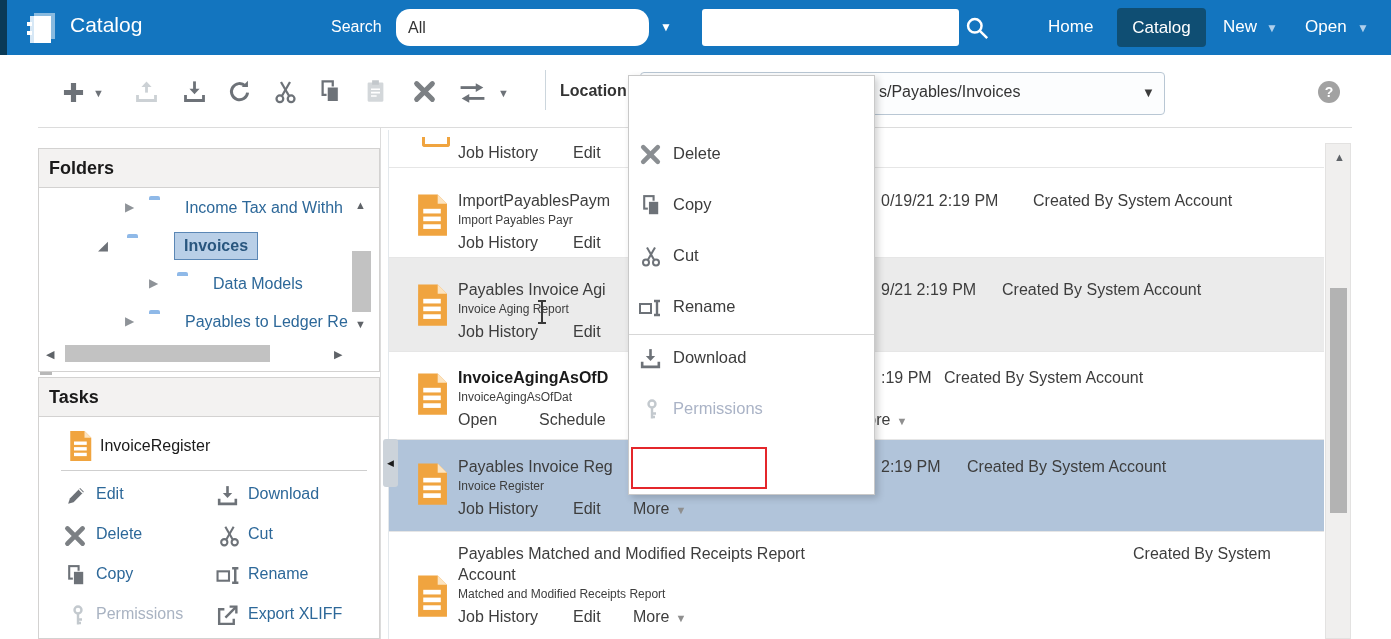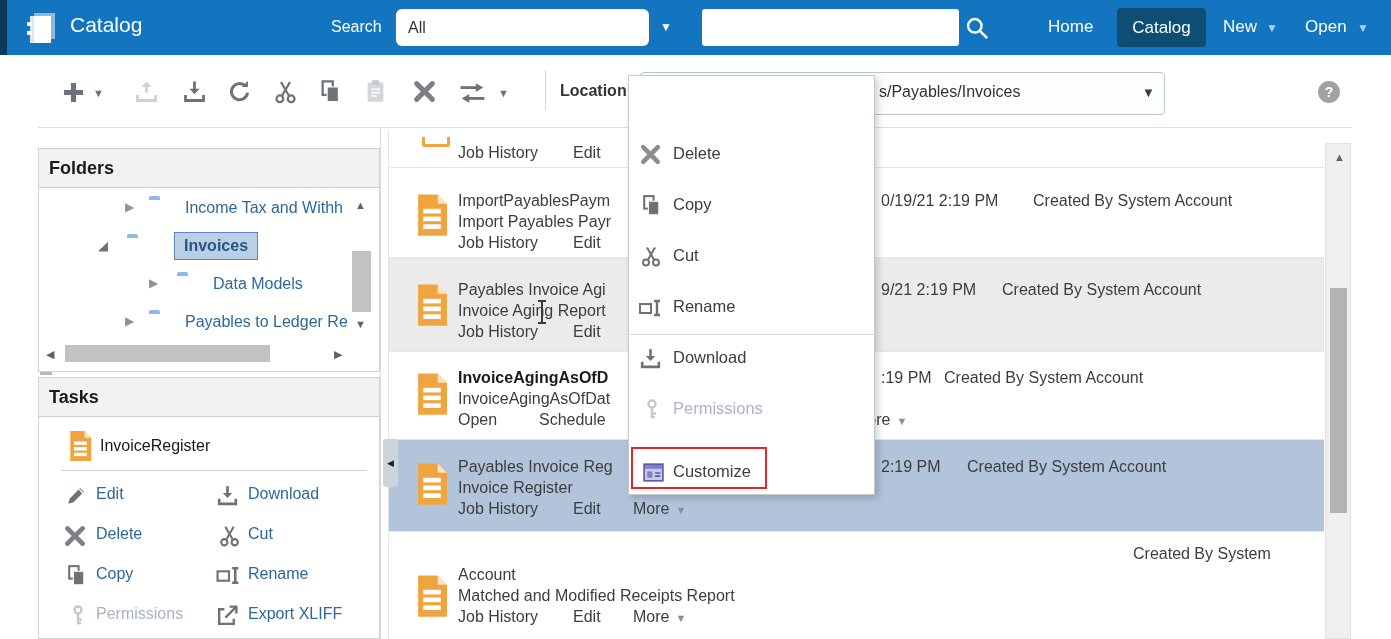--- a/index.html
+++ b/index.html
@@ -6,21 +6,21 @@
   html,body { width:1391px; height:639px; }
   body { font-family:"Liberation Sans", sans-serif; background:#fff; position:relative; overflow:hidden; color:#3d3d3d; }
   .abs { position:absolute; }
   .ic { display:block; }
 
   
   .header { left:0; top:0; width:1391px; height:55px; background:#1375bf; }
   .edge-strip { left:0; top:0; width:7px; height:55px; background:#0a3a57; }
   .app-title { left:70px; top:13px; font-size:21px; color:#fff; }
   .search-label { left:331px; top:18px; font-size:16px; color:#fff; }
-  .scope-box { left:396px; top:9px; width:253px; height:37px; background:#fff; border-radius:6px; font-size:16px; color:#333; line-height:37px; padding-left:12px; }
+  .scope-box { left:396px; top:9px; width:253px; height:37px; background:#fff; border-radius:14px; font-size:16px; color:#333; line-height:37px; padding-left:12px; }
   .hdr-input { left:702px; top:9px; width:257px; height:37px; background:#fff; border:none; border-radius:3px; font-size:16px; padding:0 10px; font-family:"Liberation Sans",sans-serif; }
   .nav-item { top:17px; font-size:17px; color:#fff; cursor:pointer; }
   .nav-tab { left:1117px; top:8px; width:89px; height:39px; background:#0f4e73; border-radius:4px; color:#fff; font-size:17px; text-align:center; line-height:39px; }
   .caret { display:inline-block; font-style:normal; }
 
   
   .toolbar-border { left:38px; top:127px; width:1314px; height:1px; background:#dcdcdc; }
   .tb-divider { left:545px; top:70px; width:1px; height:40px; background:#ccd6dd; }
   .loc-label { left:560px; top:82px; font-size:16px; font-weight:bold; color:#333; }
   .loc-box { left:640px; top:72px; width:525px; height:43px; background:#fcfdfe; border:1px solid #b9c7d4; border-radius:4px; }
@@ -41,21 +41,21 @@
   .sb-arrow { color:#5f6368; font-size:11px; line-height:1; }
   .sb-thumb { background:#c2c2c2; }
   .task-link { font-size:16px; color:#2d6899; cursor:pointer; }
   .task-link.disabled { color:#a9b3c2; }
 
   
   .list { left:388px; top:130px; width:936px; height:509px; border-left:1px solid #e3e8ec; background:#000000; }
   .row { position:relative; width:100%; border-bottom:1px solid #e6e6e6; overflow:hidden; }
   .row .title { font-size:16px; color:#3d3d3d; }
   .row .title.bold { font-weight:bold; color:#1a1a1a; }
-  .row .sub { font-size:16px; color:#3d3d3d; }
+  .row .sub { font-size:12px; color:#3d3d3d; }
   .row .act { font-size:16px; color:#3d3d3d; cursor:pointer; }
   .row .meta { font-size:16px; color:#3d3d3d; white-space:nowrap; }
   .more-caret { color:#8f8f8f; font-size:11px; margin-left:6px; }
   .doc-frag { width:28px; height:10px; border:3px solid #f0a43f; border-top:none; border-radius:0 0 3px 3px; background:#fff; }
   .ibeam { width:2px; height:24px; background:#3a3a3a; }
   .ibeam::before,.ibeam::after { content:""; position:absolute; left:-3px; width:8px; height:2px; background:#3a3a3a; }
   .ibeam::before { top:0; } .ibeam::after { bottom:0; }
 
   
   .vscroll { left:1325px; top:143px; width:26px; height:496px; background:#f0efee; border:1px solid #e3e2e1; }
@@ -378,20 +378,21 @@
   <div class="row" style="height:107px;background:#fff;border-bottom:none;">
     <span class="abs" style="left:26px;top:42px;">
       <svg class="ic" width="33" height="44" viewBox="0 0 32 42">
           <path d="M3 1h19l9 9v31H3z" fill="#f0a43f"></path>
           <path d="M22 1l9 9h-9z" fill="#fce4c1"></path>
           <rect x="8" y="15" width="17" height="4.5" fill="#fff"></rect>
           <rect x="8" y="22.5" width="17" height="4.5" fill="#fff"></rect>
           <rect x="8" y="30" width="17" height="4.5" fill="#fff"></rect>
         </svg>
     </span>
+    <span class="abs title" style="left:69px;top:13px;">Payables Matched and Modified Receipts Report</span>
     <span class="abs meta" style="left:744px;top:13px;">Created By System</span>
     <span class="abs meta" style="left:69px;top:34px;">Account</span>
     <span class="abs sub" style="left:69px;top:55px;">Matched and Modified Receipts Report</span>
     <span class="abs act" style="left:69px;top:76px;">Job History</span>
     <span class="abs act" style="left:184px;top:76px;">Edit</span>
     <span class="abs act" style="left:244px;top:76px;"><span>More</span><span class="more-caret">▼</span></span>
   </div>
 </div>
 
 <div class="abs vscroll">
@@ -451,25 +452,14 @@
   </div>
   <div class="menu-item disabled" style="top:314px;">
     <span class="abs" style="left:11px;top:7px;">
       <svg class="ic" width="24" height="25" viewBox="0 0 24 24" fill="none" stroke="#c3c9ce" stroke-width="2.4">
           <circle cx="12" cy="6.5" r="3.5"></circle>
           <path d="M12 10v11M12 16h4M12 19.5h3"></path>
         </svg>
     </span>
     <span class="lbl">Permissions</span>
   </div>
-  <div class="menu-item" style="top:377px;">
-    <span class="abs" style="left:12px;top:7px;">
-      <svg class="ic" width="25" height="25" viewBox="0 0 24 24">
-          <rect x="3" y="4" width="18" height="16" fill="#c9c9ea" stroke="#5c5cab" stroke-width="1.6"></rect>
-          <rect x="3.8" y="4.8" width="16.4" height="3.6" fill="#7f7fc6"></rect>
-          <rect x="6" y="11" width="5" height="6" fill="#7f7fc6"></rect>
-          <path d="M13.5 12.5h5M13.5 15.5h5" stroke="#5c5cab" stroke-width="1.6"></path>
-        </svg>
-    </span>
-    <span class="lbl">Customize</span>
-  </div>
   <div class="red-box"></div>
 </div>
 
 </body></html>

